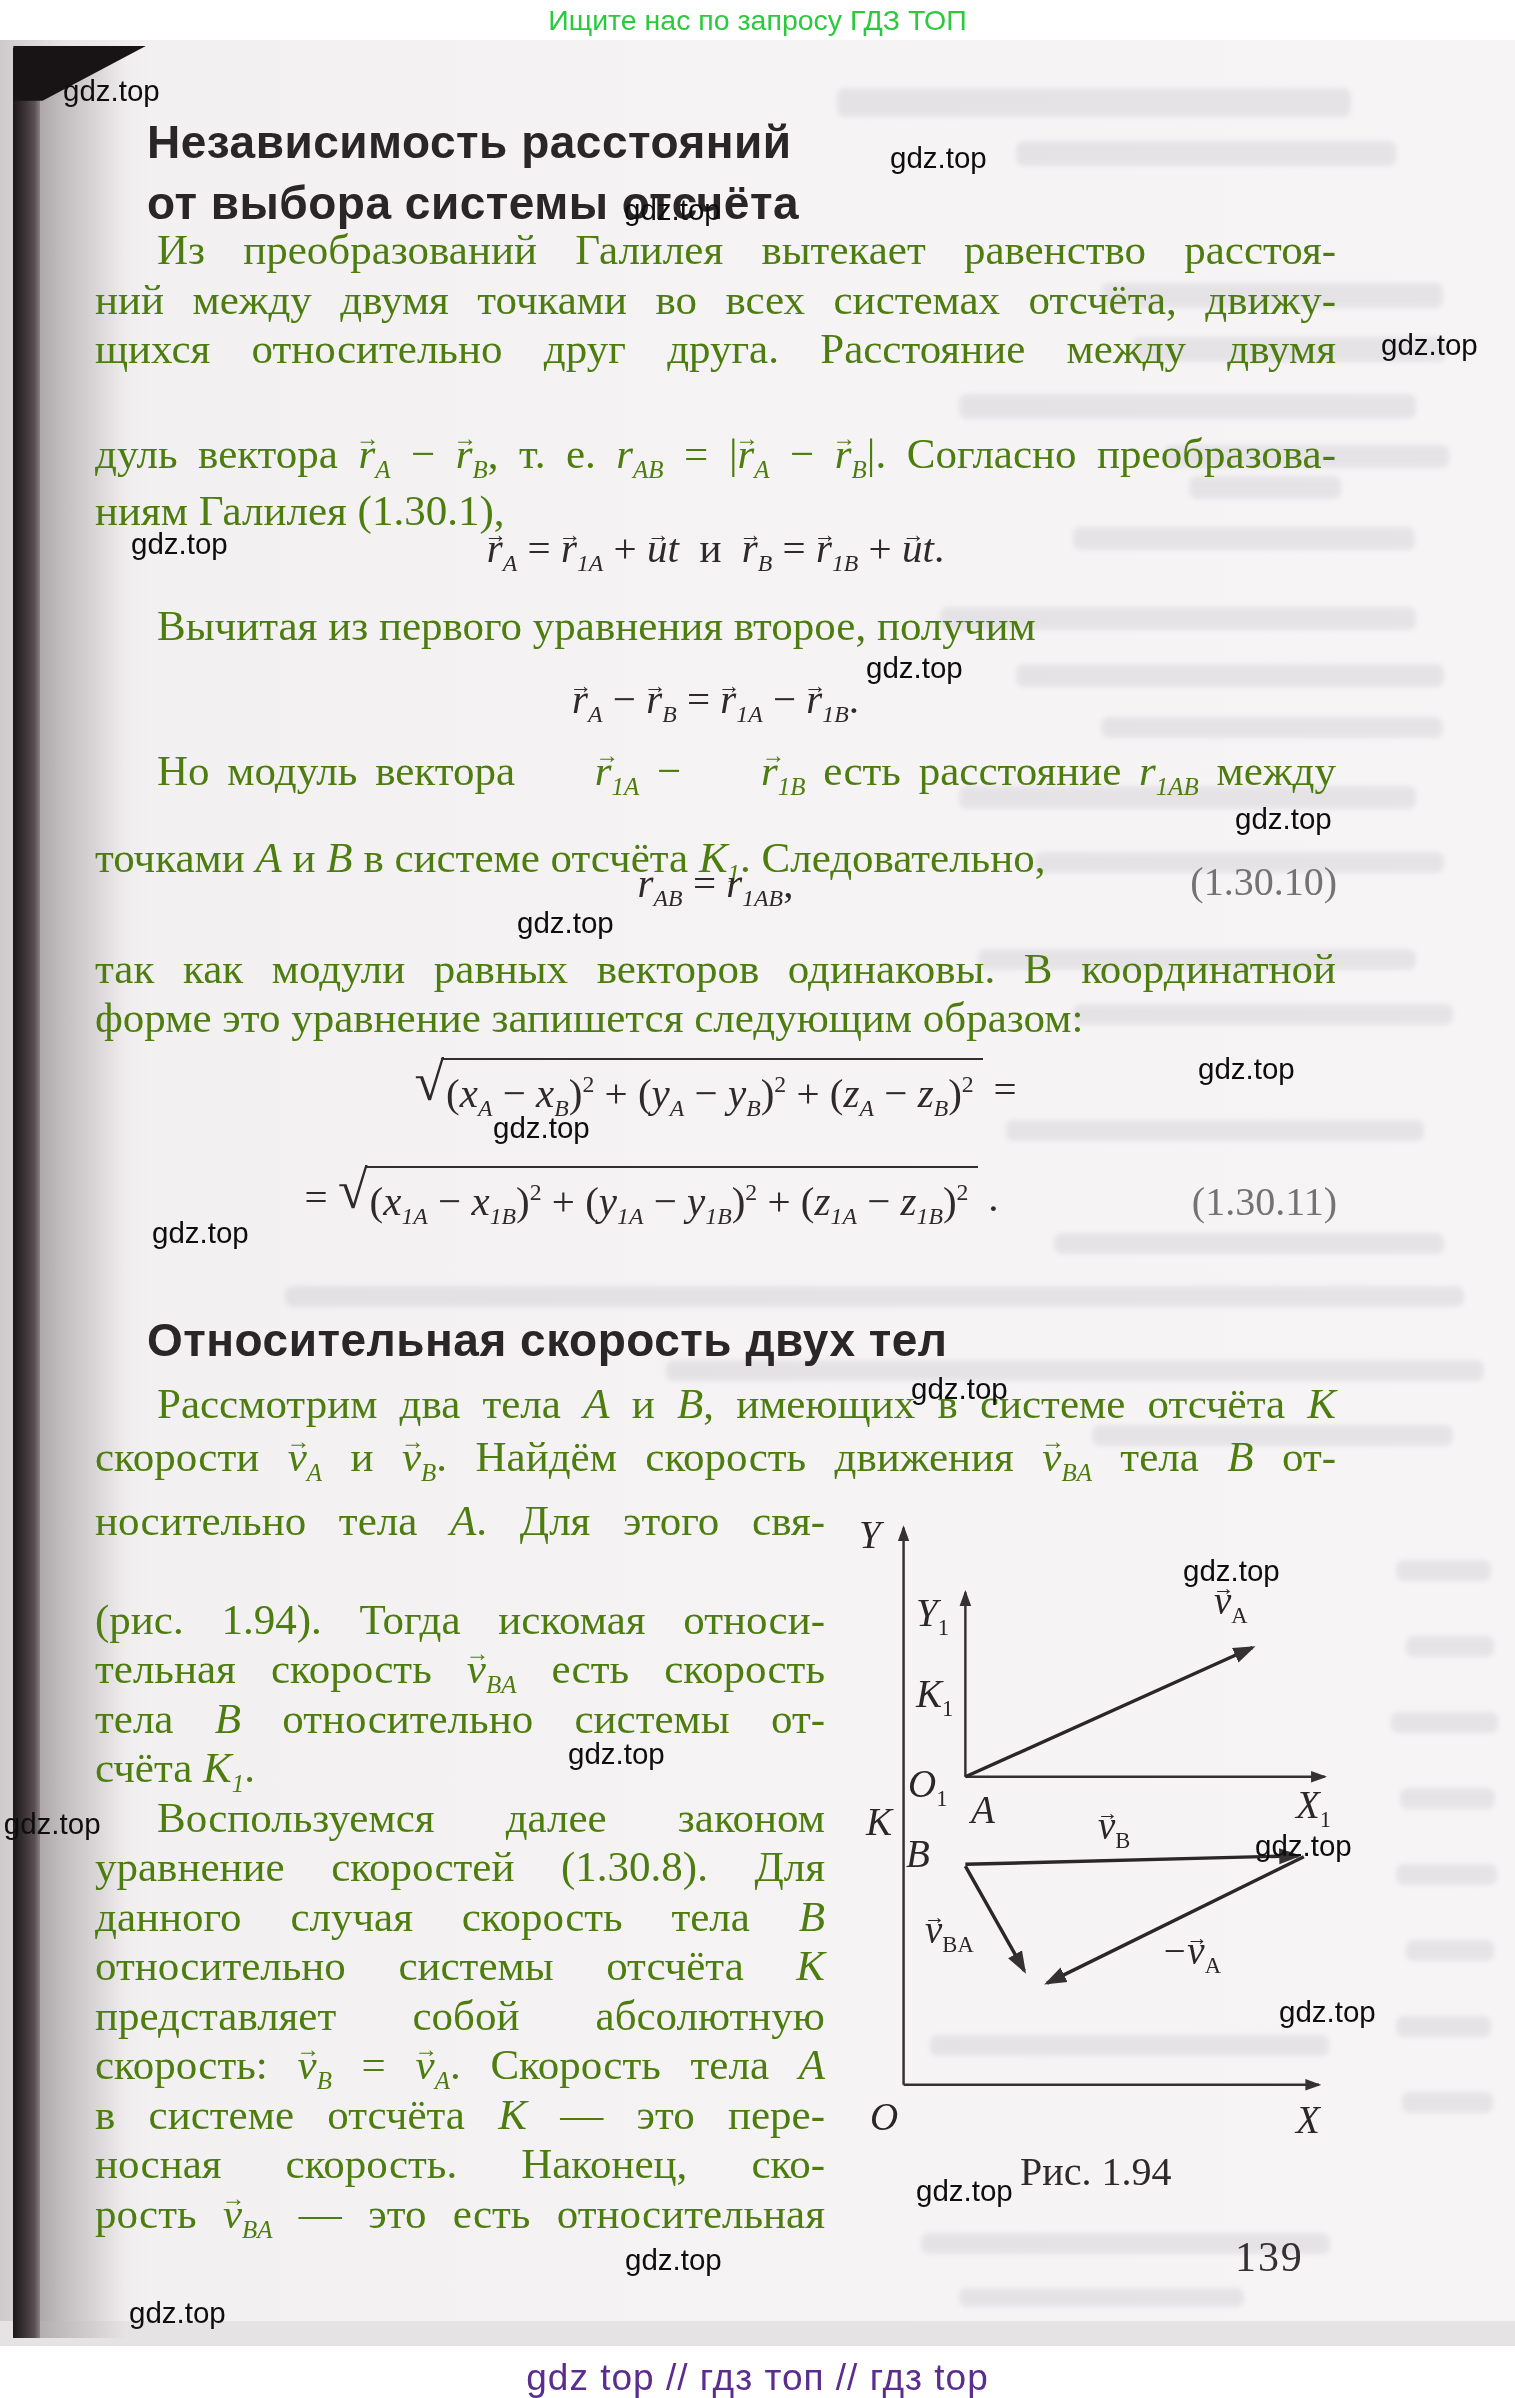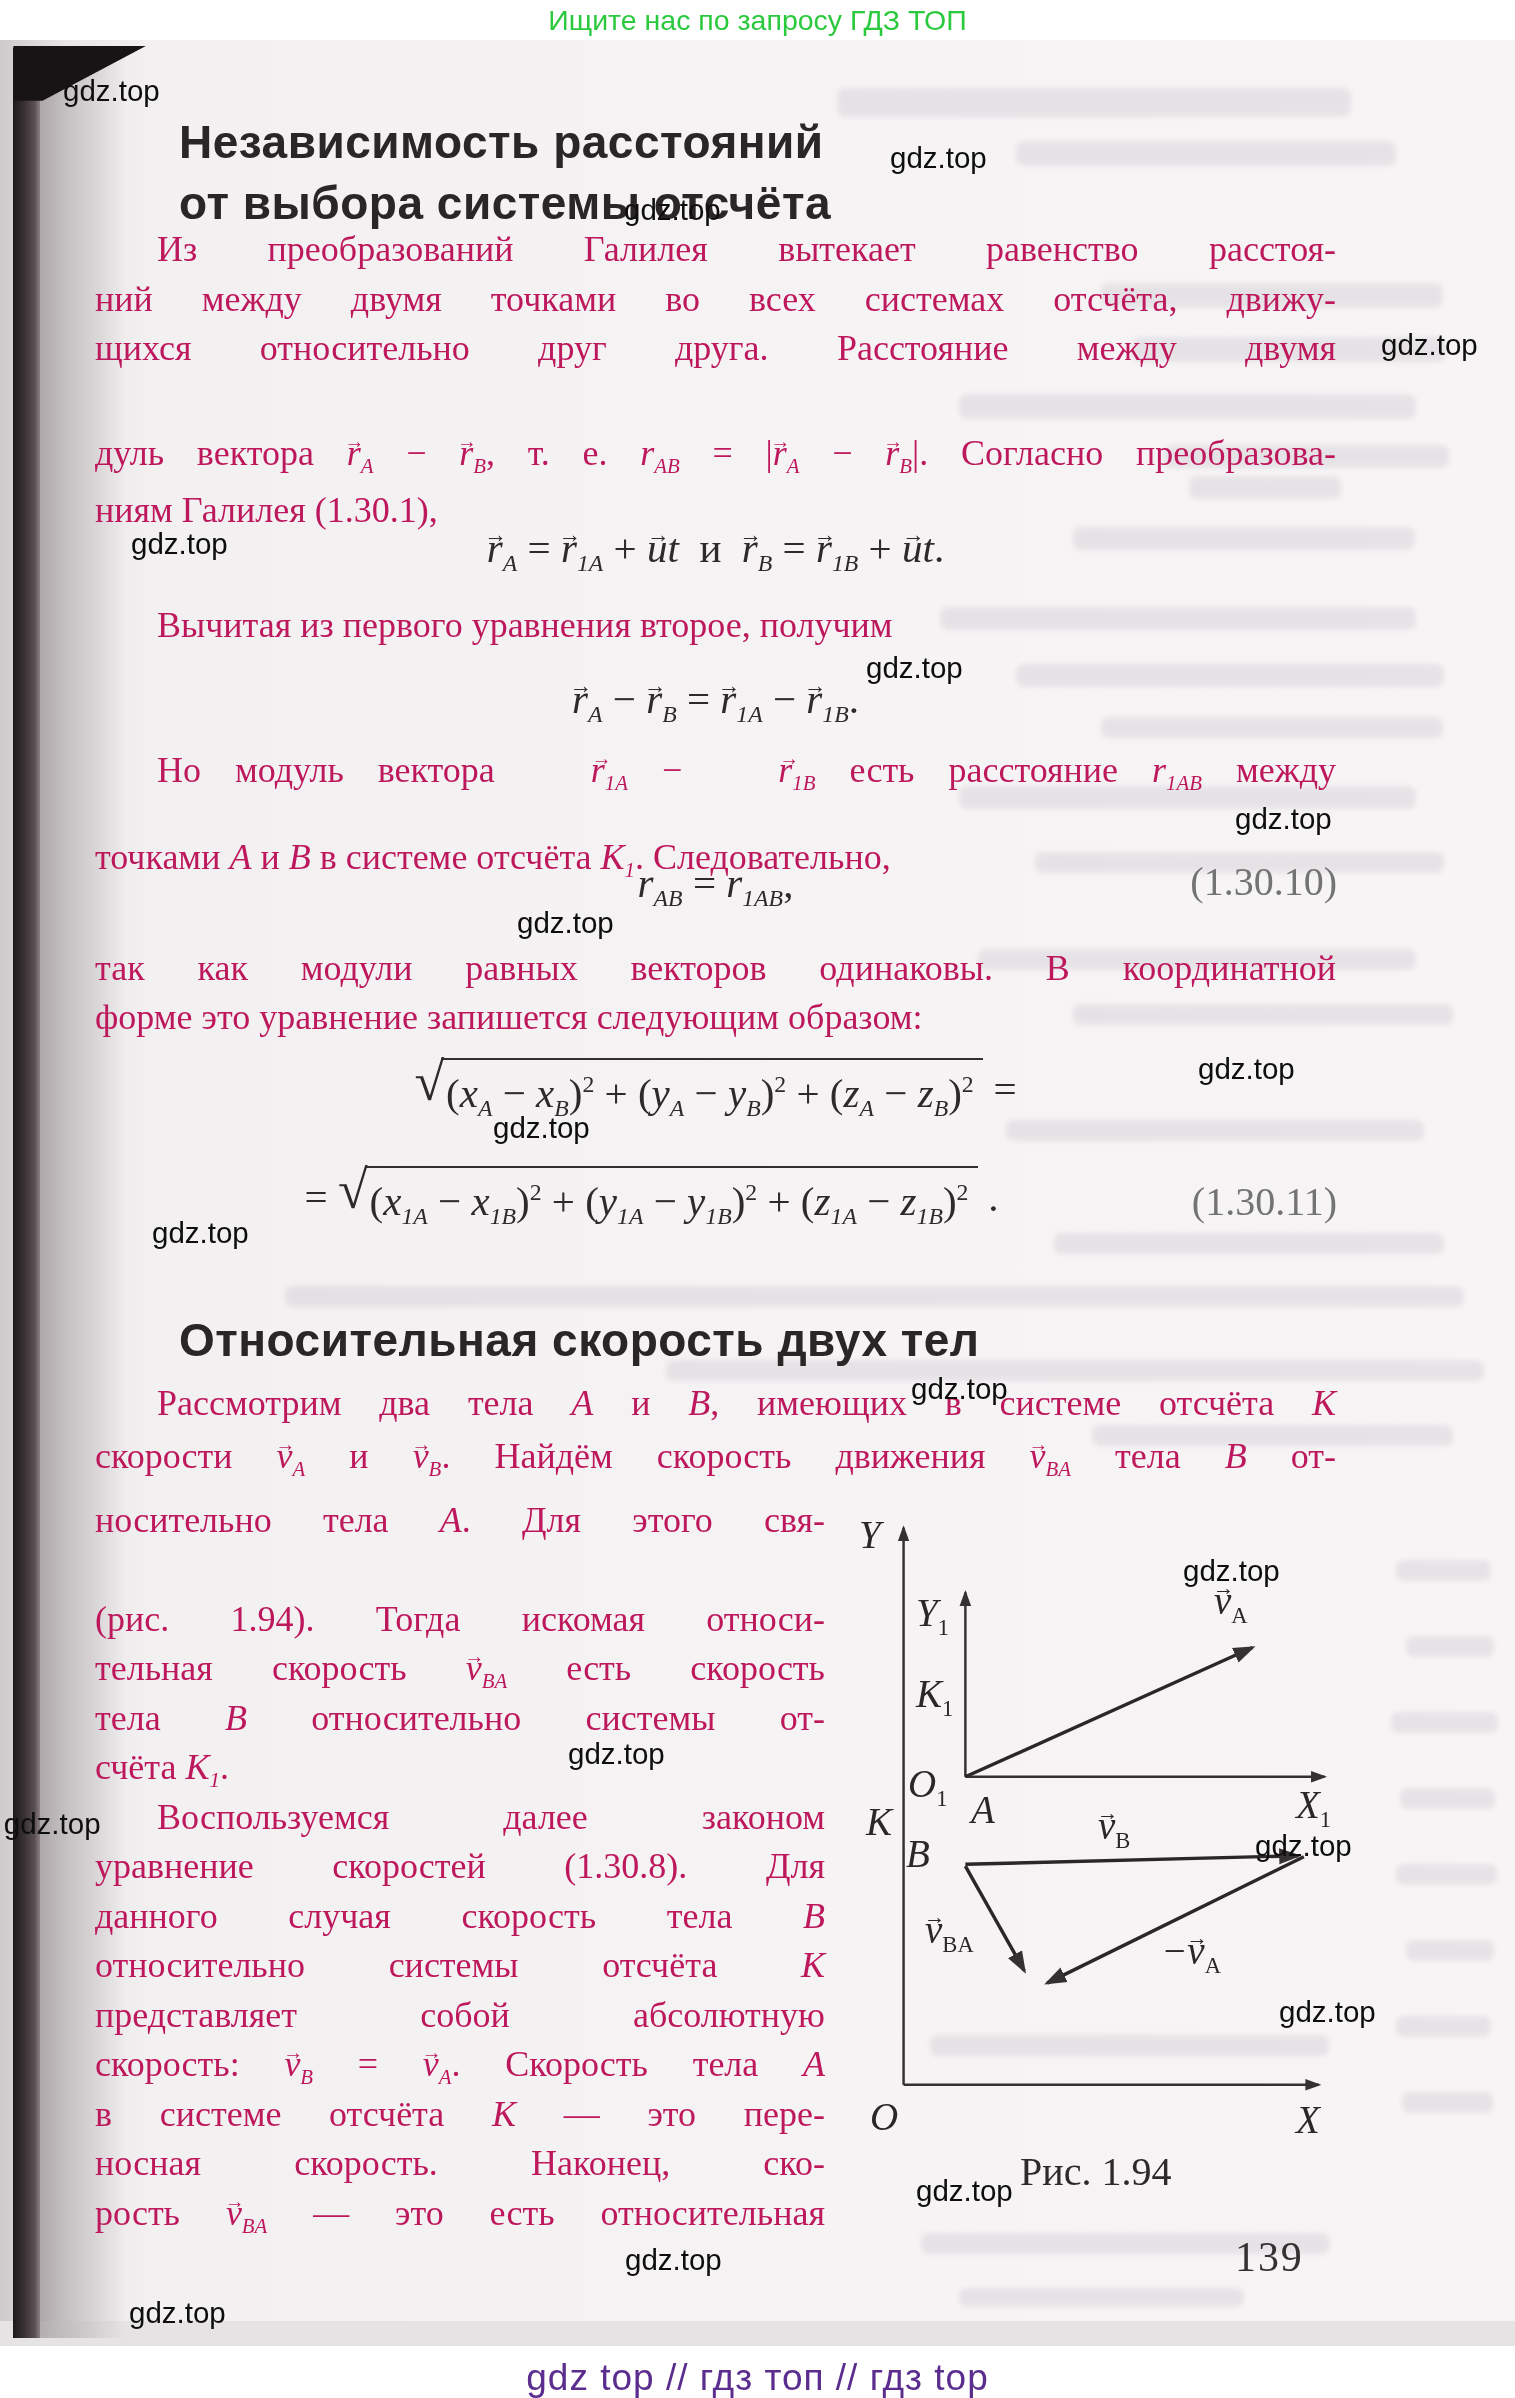--- a/index.html
+++ b/index.html
@@ -15,22 +15,22 @@
          background:linear-gradient(90deg,rgba(84,74,78,.35),rgba(244,242,243,0));}
   .corner{position:absolute;left:13.3px;top:5.7px;width:133px;height:55px;background:#181315;z-index:3;
          clip-path:polygon(0 0,100% 0,22% 100%,0 100%);}
   .bottom-band{position:absolute;left:0;top:2281px;width:1515px;height:25px;background:#e6e3e4;z-index:2;}
   .content{position:absolute;left:0;top:0;width:100%;height:100%;z-index:4;}
   .bleedlayer{position:absolute;left:0;top:0;width:100%;height:100%;z-index:1;}
   .bleed{position:absolute;background:#797180;opacity:.12;filter:blur(2.9px);border-radius:7.6px;}
   .wmlayer{position:absolute;left:0;top:0;width:100%;height:100%;z-index:6;pointer-events:none;}
   .wm{position:absolute;font-family:"Liberation Sans",sans-serif;font-size:29.5px;color:#0f0e0e;}
   .h1{position:absolute;font-family:"Liberation Sans",sans-serif;font-weight:700;font-size:46px;
-      line-height:53px;color:#2a2628;letter-spacing:0.5px;margin-left:32px;}
-  .line{position:absolute;font-size:36px;line-height:49px;color:#be185d;}
+      line-height:53px;color:#2a2628;letter-spacing:0.5px;}
+  .line{position:absolute;font-size:43px;line-height:49px;color:#4d7c0f;}
   .just{text-align:justify;text-align-last:justify;}
   .ind{text-indent:62px;}
   .formula{position:absolute;font-size:41px;line-height:53px;color:#2e2a2c;text-align:center;}
   .eqnum{position:absolute;font-size:40px;line-height:49px;color:#737373;text-align:right;}
   i{font-style:italic;}
   sub{font-size:.58em;font-style:italic;line-height:0;}
   sup{font-size:.58em;line-height:0;}
   .vec{display:inline-block;position:relative;font-style:italic;}
   .vec::before{content:"\2192";position:absolute;left:55%;transform:translateX(-50%);
                top:-.62em;font-size:.55em;font-style:normal;letter-spacing:0;}

